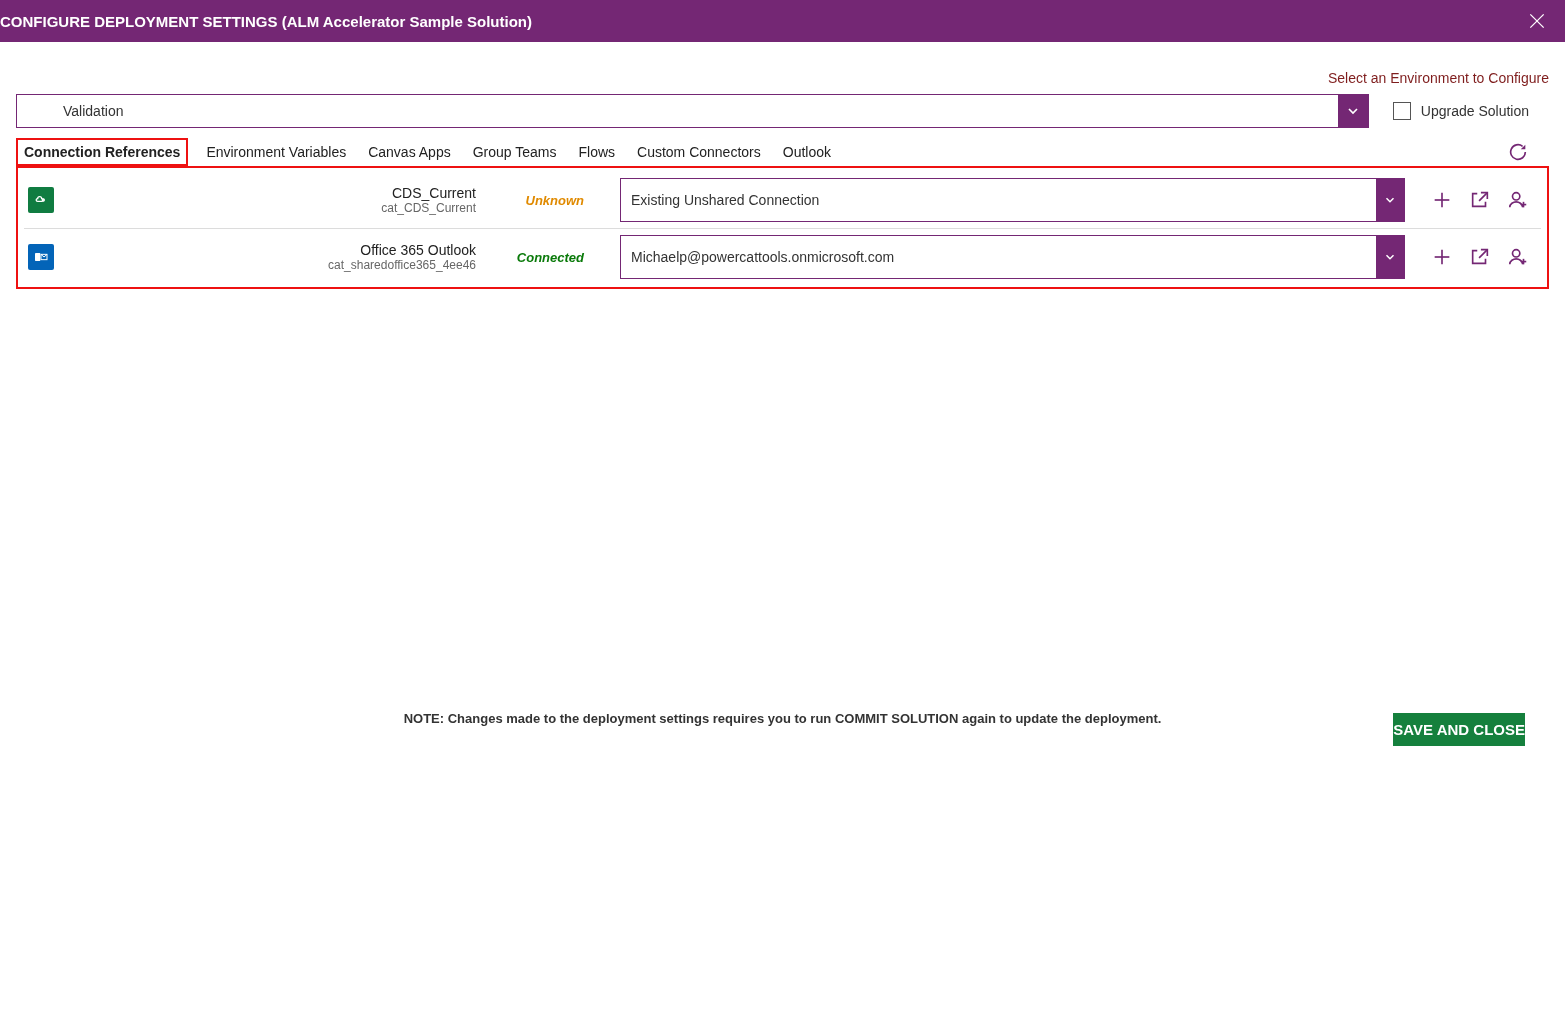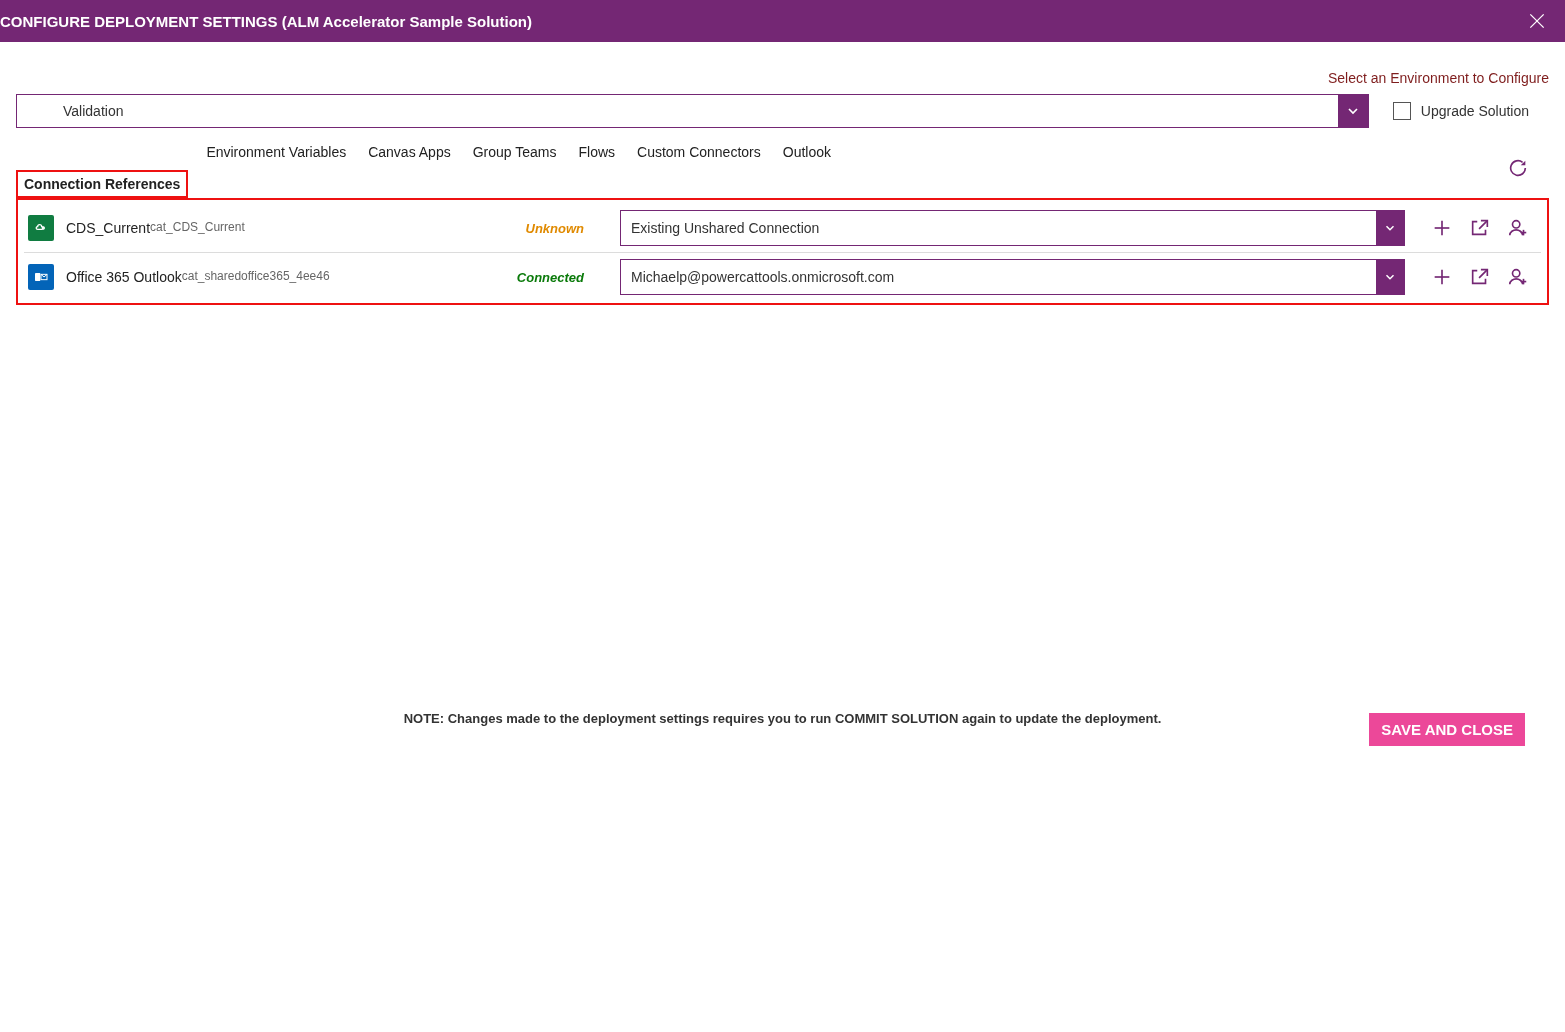--- a/index.html
+++ b/index.html
@@ -94,21 +94,20 @@
     }
     .tab {
       padding: 6px 4px;
       cursor: pointer;
       color: #222;
     }
     .tab.active {
       font-weight: 700;
       border: 2.5px solid #e11;
       padding: 4px 6px;
-      margin-top: 32px;
     }
     .refresh {
       width: 22px;
       height: 22px;
       margin-right: 20px;
       cursor: pointer;
     }
     .rows-box {
       border: 2.5px solid #e11;
       margin-top: 0px;
@@ -129,40 +128,41 @@
       display: flex;
       align-items: center;
       justify-content: center;
       flex-shrink: 0;
     }
     .conn-icon.green { background: #107c41; }
     .conn-icon.blue { background: #0364b8; }
     .conn-info {
       flex: 0 0 410px;
       display: flex;
-      flex-direction: row;
+      flex-direction: column;
+      text-align: right;
     }
     .conn-name { font-size: 14px; color: #222; }
     .conn-logical { font-size: 12px; color: #666; }
     .conn-status {
       flex: 0 0 120px;
       font-weight: 700;
       font-size: 13px;
       text-align: right;
       padding-right: 24px;
       font-style: italic;
     }
     .status-unknown { color: #e08a00; }
     .status-connected { color: #0a7a0a; }
     .conn-select {
       flex: 1;
       display: flex;
       align-items: stretch;
       border: 1px solid #742774;
-      height: 36px;
+      height: 44px;
     }
     .conn-select .val {
       flex: 1;
       padding: 0 10px;
       display: flex;
       align-items: center;
       font-size: 14px;
     }
     .conn-select .dd {
       width: 28px;
@@ -188,25 +188,25 @@
       transform: translateX(-50%);
       bottom: 306px;
       font-weight: 700;
       font-size: 13px;
       color: #333;
     }
     .save-btn {
       position: absolute;
       right: 40px;
       bottom: 286px;
-      background: #ec4899;
+      background: #15803d;
       color: #fff;
       font-weight: 700;
       font-size: 15px;
-      padding: 8px 12px;
+      padding: 8px 0;
       cursor: pointer;
       pointer-events: auto;
     }
     svg { display: block; }
   </style>
 </head>
 <body>
 
 <div class="header">
   <span>CONFIGURE DEPLOYMENT SETTINGS (ALM Accelerator Sample Solution)</span>

